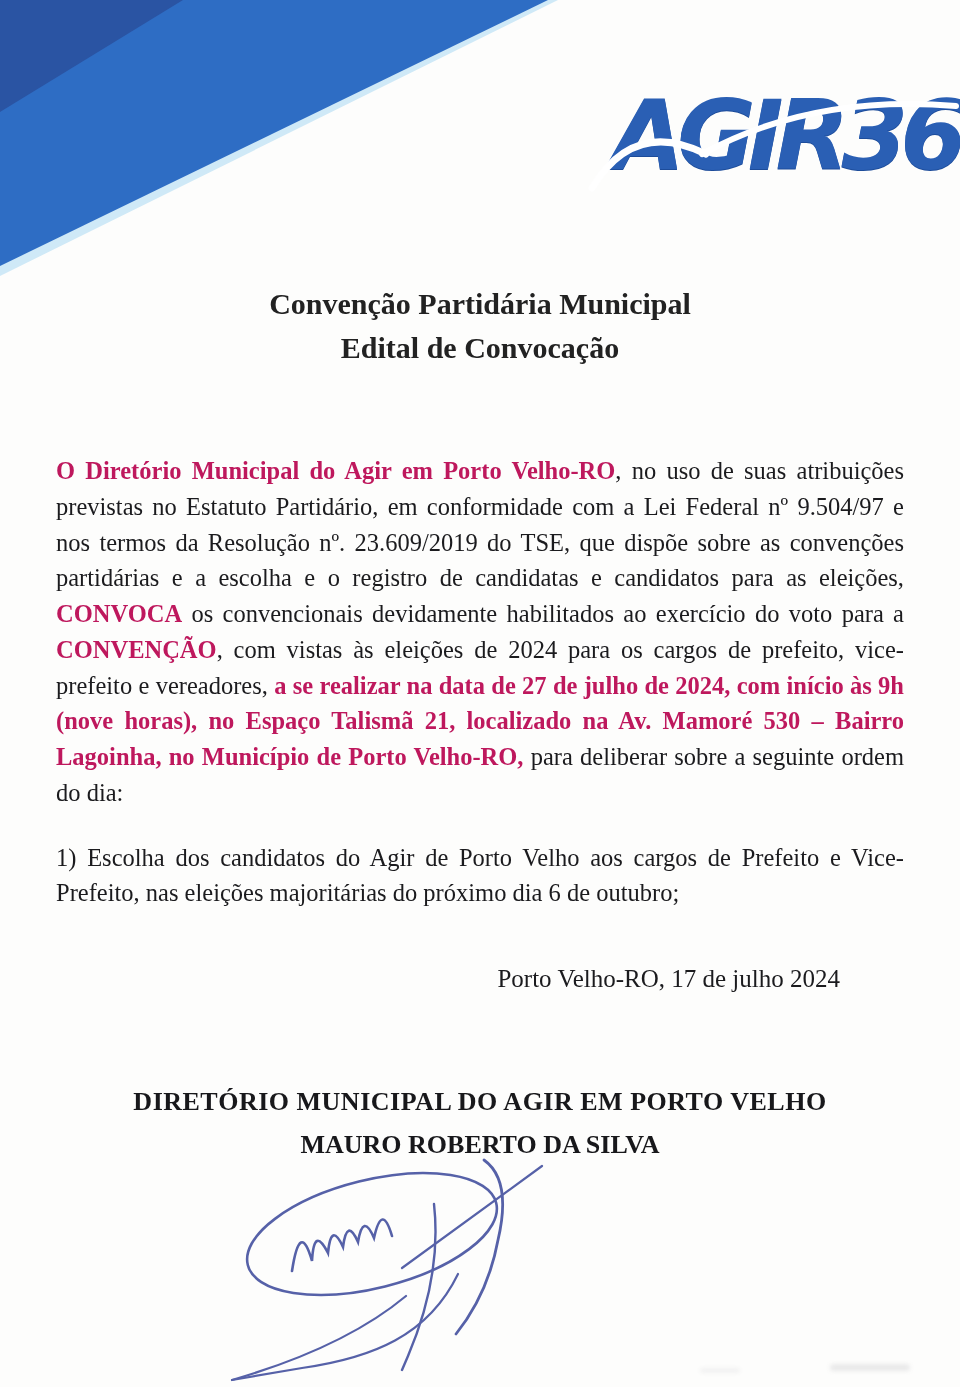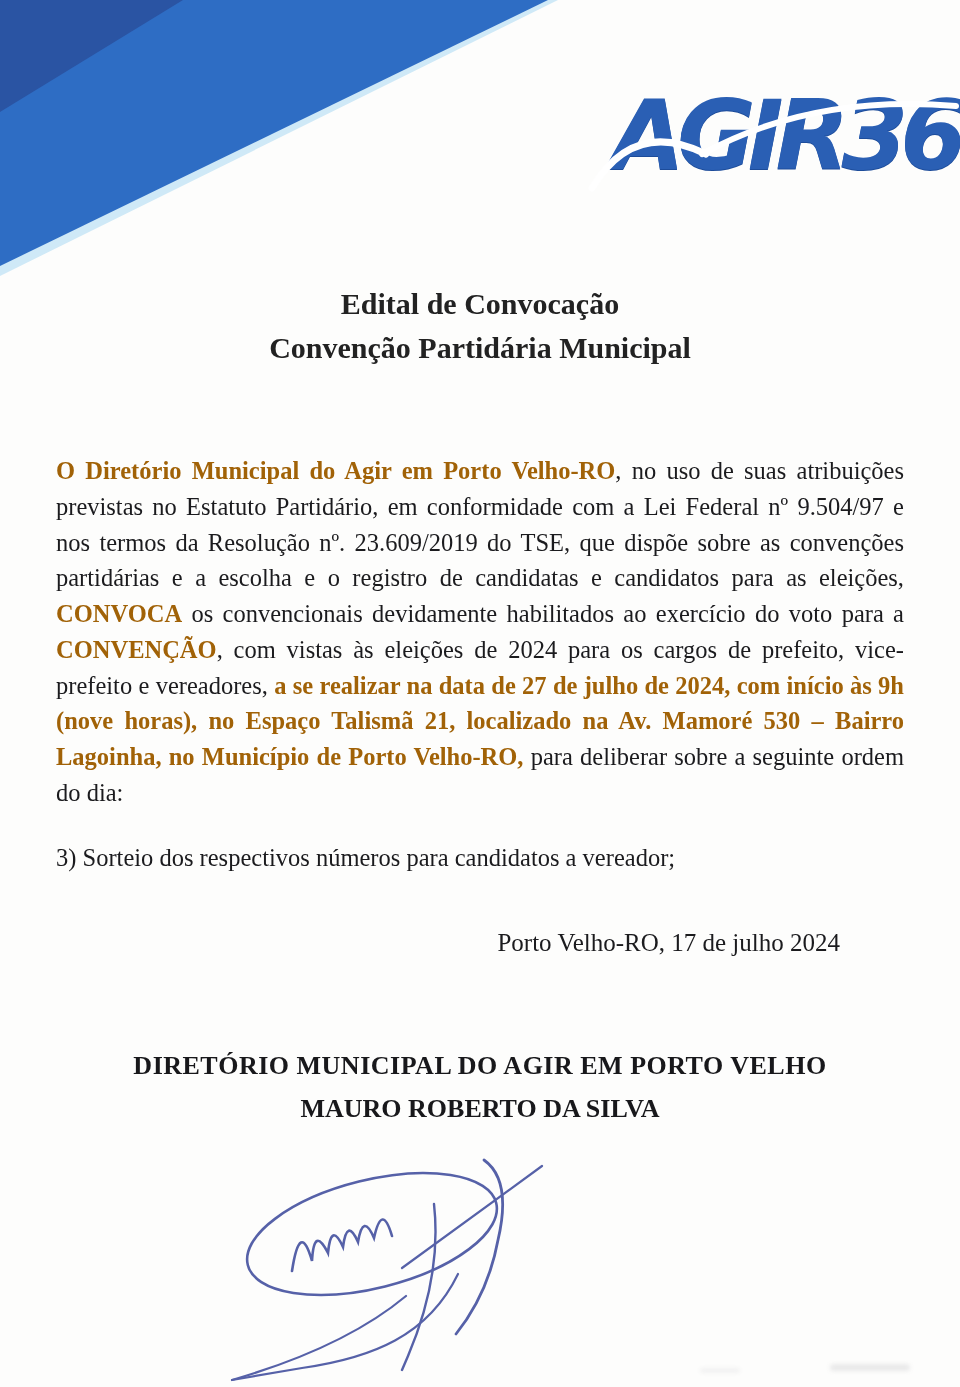--- a/index.html
+++ b/index.html
@@ -23,21 +23,21 @@
     text-shadow:0 1px 0 #1d4c9a;
   }
   .logo-swoosh{position:absolute;inset:0;}
   
   .doc{position:absolute;left:0;top:0;width:960px;padding:282px 56px 0;box-sizing:border-box;}
   .title{text-align:center;font-weight:bold;font-size:30px;line-height:1.45;color:#222;}
   .par{
     margin:84px 0 0;font-size:24.5px;line-height:1.46;text-align:justify;
     color:#1b1b1e;
   }
-  .par strong{color:#a16207;}
+  .par strong{color:#be185d;}
   .item{margin:29px 0 0;font-size:24.5px;line-height:1.46;text-align:justify;color:#1b1b1e;}
   .dateline{margin:54px 64px 0 0;text-align:right;font-size:25px;color:#1b1b1e;}
   .footer{text-align:center;}
   .org{margin:94px 0 0;font-size:26px;font-weight:bold;letter-spacing:.5px;color:#18181b;}
   .name{margin:13px 0 0;font-size:26px;font-weight:bold;color:#18181b;}
   
   .signature{position:absolute;left:222px;top:1146px;width:440px;height:242px;pointer-events:none;}
   
   .smudge{position:absolute;background:rgba(90,90,95,.12);filter:blur(2px);border-radius:4px;}
   .smudge.a{left:830px;top:1364px;width:80px;height:7px;}
@@ -57,27 +57,27 @@
 <div class="logo">
   <div class="logo-text">AGIR36</div>
   <svg class="logo-swoosh" viewBox="0 0 385 145">
     <path d="M 18 122 Q 60 52 132 88" stroke="#ffffff" stroke-width="7" fill="none" stroke-linecap="round"></path>
     <path d="M 128 88 Q 238 28 382 40" stroke="#ffffff" stroke-width="6" fill="none" stroke-linecap="round"></path>
   </svg>
 </div>
 
 <div class="doc">
   <div class="title">
+    <div>Convenção Partidária Municipal</div>
     <div>Edital de Convocação</div>
-    <div>Convenção Partidária Municipal</div>
   </div>
 
   <p class="par"><strong>O Diretório Municipal do Agir em Porto Velho-RO</strong><span>, no uso de suas atribuições previstas no Estatuto Partidário, em conformidade com a Lei Federal nº 9.504/97 e nos termos da Resolução nº. 23.609/2019 do TSE, que dispõe sobre as convenções partidárias e a escolha e o registro de candidatas e candidatos para as eleições, </span><strong>CONVOCA</strong><span> os convencionais devidamente habilitados ao exercício do voto para a </span><strong>CONVENÇÃO</strong><span>, com vistas às eleições de 2024 para os cargos de prefeito, vice-prefeito e vereadores, </span><strong>a se realizar na data de 27 de julho de 2024, com início às 9h (nove horas), no Espaço Talismã 21, localizado na Av. Mamoré 530 – Bairro Lagoinha, no Município de Porto Velho-RO,</strong><span> para deliberar sobre a seguinte ordem do dia:</span></p>
 
-  <p class="item">3) Sorteio dos respectivos números para candidatos a vereador;</p>
+  <p class="item">1) Escolha dos candidatos do Agir de Porto Velho aos cargos de Prefeito e Vice-Prefeito, nas eleições majoritárias do próximo dia 6 de outubro;</p>
 
   <p class="dateline">Porto Velho-RO, 17 de julho 2024</p>
 
   <div class="footer">
     <div class="org">DIRETÓRIO MUNICIPAL DO AGIR EM PORTO VELHO</div>
     <div class="name">MAURO ROBERTO DA SILVA</div>
 
   </div>
 </div>
 

